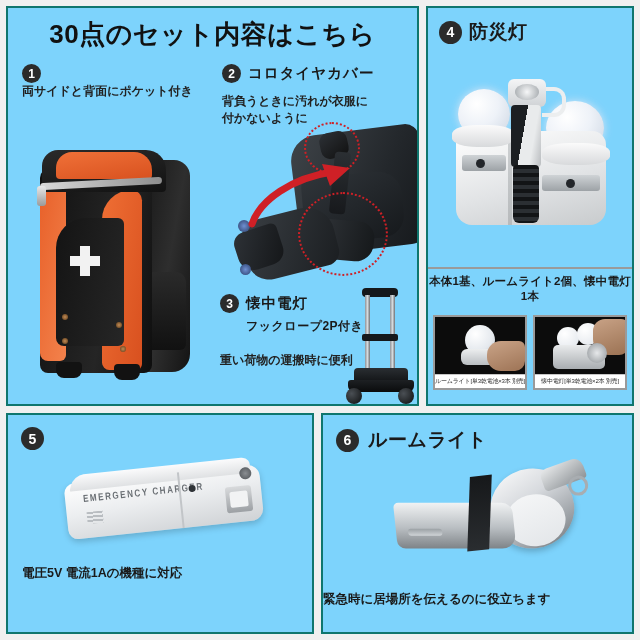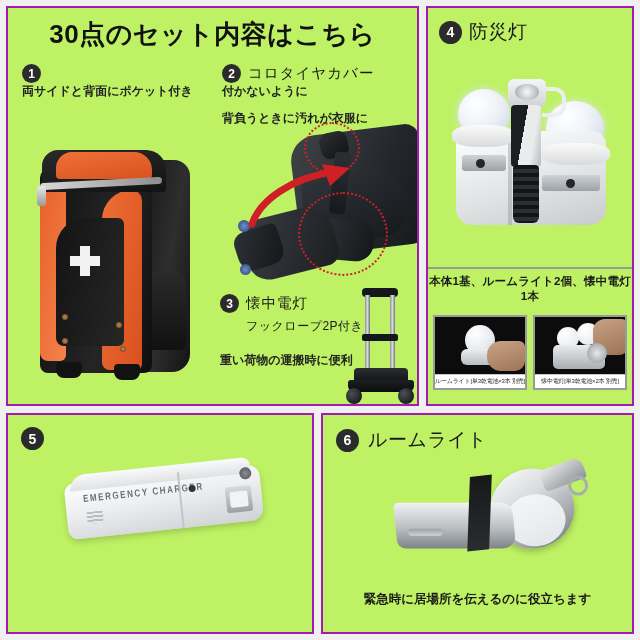--- a/index.html
+++ b/index.html
@@ -6,22 +6,22 @@
   body{
     width:640px;height:640px;
     background:#f0f0f0;
     font-family:"Liberation Sans","DejaVu Sans",sans-serif;
     color:#1a1a1a;
     overflow:hidden;
   }
   .page{position:relative;width:640px;height:640px;box-sizing:border-box;padding:6px;}
   .row{display:flex;gap:7px;}
   .panel{
-    background:#bef264;
-    border:2px solid #a21caf;
+    background:#7dd3fc;
+    border:2px solid #0f766e;
     box-sizing:border-box;
     position:relative;
     overflow:hidden;
   }
   .p-main{width:413px;height:400px;}
   .p-light{width:208px;height:400px;display:flex;flex-direction:column;}
   .p-batt{width:308px;height:221px;margin-top:7px;}
   .p-whistle{width:313px;height:221px;margin-top:7px;}
 
   .title{
@@ -34,24 +34,24 @@
   }
   .badge{
     display:inline-flex;align-items:center;justify-content:center;
     width:19px;height:19px;border-radius:50%;
     background:#2b2b2b;color:#fff;
     font-size:12px;font-weight:bold;
     vertical-align:middle;flex:0 0 auto;
   }
   .badge.lg{width:23px;height:23px;font-size:14px;}
   .itemhead{display:flex;align-items:center;gap:7px;}
-  .itemname{font-size:14.5px;font-weight:normal;letter-spacing:1px;}
+  .itemname{font-size:14.5px;font-weight:bold;letter-spacing:1px;}
   .itemname.lg{font-size:19px;letter-spacing:0.5px;}
   .desc{font-size:12px;line-height:1.45;font-weight:bold;color:#222;}
-  .sub{font-size:12px;font-weight:normal;letter-spacing:0.5px;}
+  .sub{font-size:12px;font-weight:bold;letter-spacing:0.5px;}
 
   .col-left{position:absolute;left:14px;top:56px;width:190px;}
   .col-right{position:absolute;left:214px;top:56px;width:190px;}
   .col-carry{position:absolute;left:212px;top:286px;width:160px;}
 
   
   .bp-wrap{position:absolute;left:14px;top:128px;width:185px;height:262px;}
   .bp{position:absolute;left:18px;top:10px;width:150px;height:238px;}
   .bp-side{position:absolute;right:0;top:14px;width:52px;height:212px;
     background:linear-gradient(100deg,#151515,#2e2e2e 55%,#141414);
@@ -224,21 +224,21 @@
     background:linear-gradient(180deg,#f0f2f3,#b9bec2 55%,#7e8387);
     border-radius:5px 10px 14px 8px;transform:skewY(6deg);}
   .wh-mouth:after{content:"";position:absolute;left:12px;top:26px;width:34px;height:7px;
     background:linear-gradient(180deg,#9aa0a4,#cfd3d6);border-radius:3px;}
   .wh-band{position:absolute;left:74px;top:10px;width:22px;height:74px;
     background:linear-gradient(180deg,#16181a,#2a2d30);transform:skewX(-8deg);}
   .wh-lip{position:absolute;left:150px;top:6px;width:44px;height:22px;
     background:linear-gradient(160deg,#e9ebec,#8d9296);border-radius:8px 10px 4px 4px;transform:rotate(-14deg);}
   .wh-ring{position:absolute;left:176px;top:20px;width:14px;height:14px;border-radius:50%;
     border:3px solid #a8adb1;}
-  .wh-cap{text-align:center;font-size:12.5px;font-weight:bold;padding-top:8px;}
+  .wh-cap{font-size:12.5px;font-weight:bold;padding-top:8px;}
 </style>
 </head>
 <body>
 
 <div class="page">
 
   <div class="row">
 
     <div class="panel p-main">
 
@@ -249,22 +249,22 @@
           <span class="badge">1</span>
         </div>
         <div class="desc" style="">両サイドと背面にポケット付き</div>
       </div>
 
       <div class="col-right">
         <div class="itemhead">
           <span class="badge">2</span>
           <span class="itemname">コロタイヤカバー</span>
         </div>
+        <div class="desc" style="margin-top:10px;">背負うときに汚れが衣服に</div>
         <div class="desc">付かないように</div>
-        <div class="desc" style="margin-top:10px;">背負うときに汚れが衣服に</div>
       </div>
 
       <div class="bp-wrap">
         <div class="bp">
           <div class="bp-side"></div>
           <div class="bp-body"></div>
           <div class="bp-or-l"></div>
           <div class="bp-or-c"></div>
           <div class="bp-pocket"></div>
           <div class="bp-cross"></div>
@@ -386,20 +386,21 @@
           <div class="bt-txt">EMERGENCY CHARGER</div>
           <div class="bt-leds"></div>
           <div class="bt-seam"></div>
           <div class="bt-hole"></div>
           <div class="bt-usb"></div>
           <div class="bt-knob"></div>
         </div>
       </div>
 
       <div class="bt-cap">
+        <div>電圧5V 電流1Aの機種に対応</div>
       </div>
     </div>
 
     <div class="panel p-whistle">
       <div class="wh-head">
         <span class="badge lg">6</span>
         <span class="itemname lg">ルームライト</span>
       </div>
 
       <div class="wh-photo">

